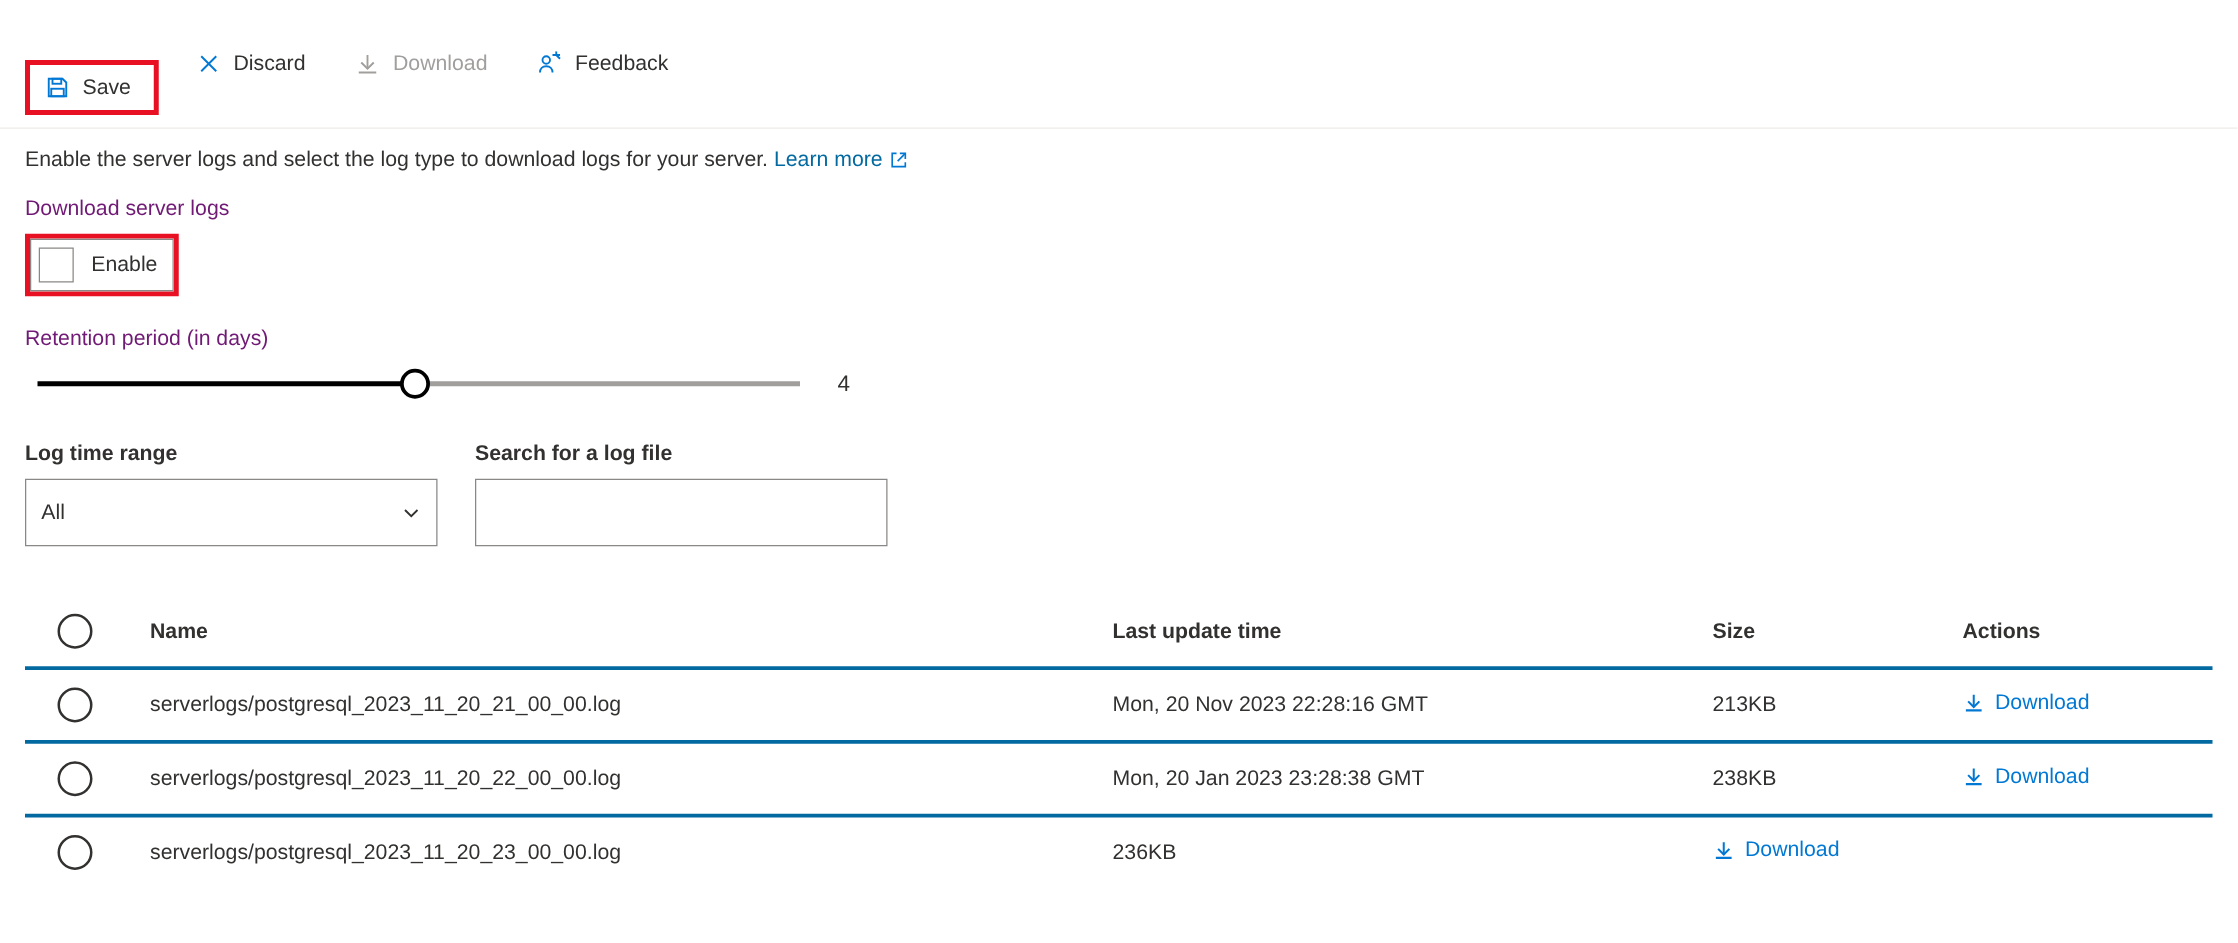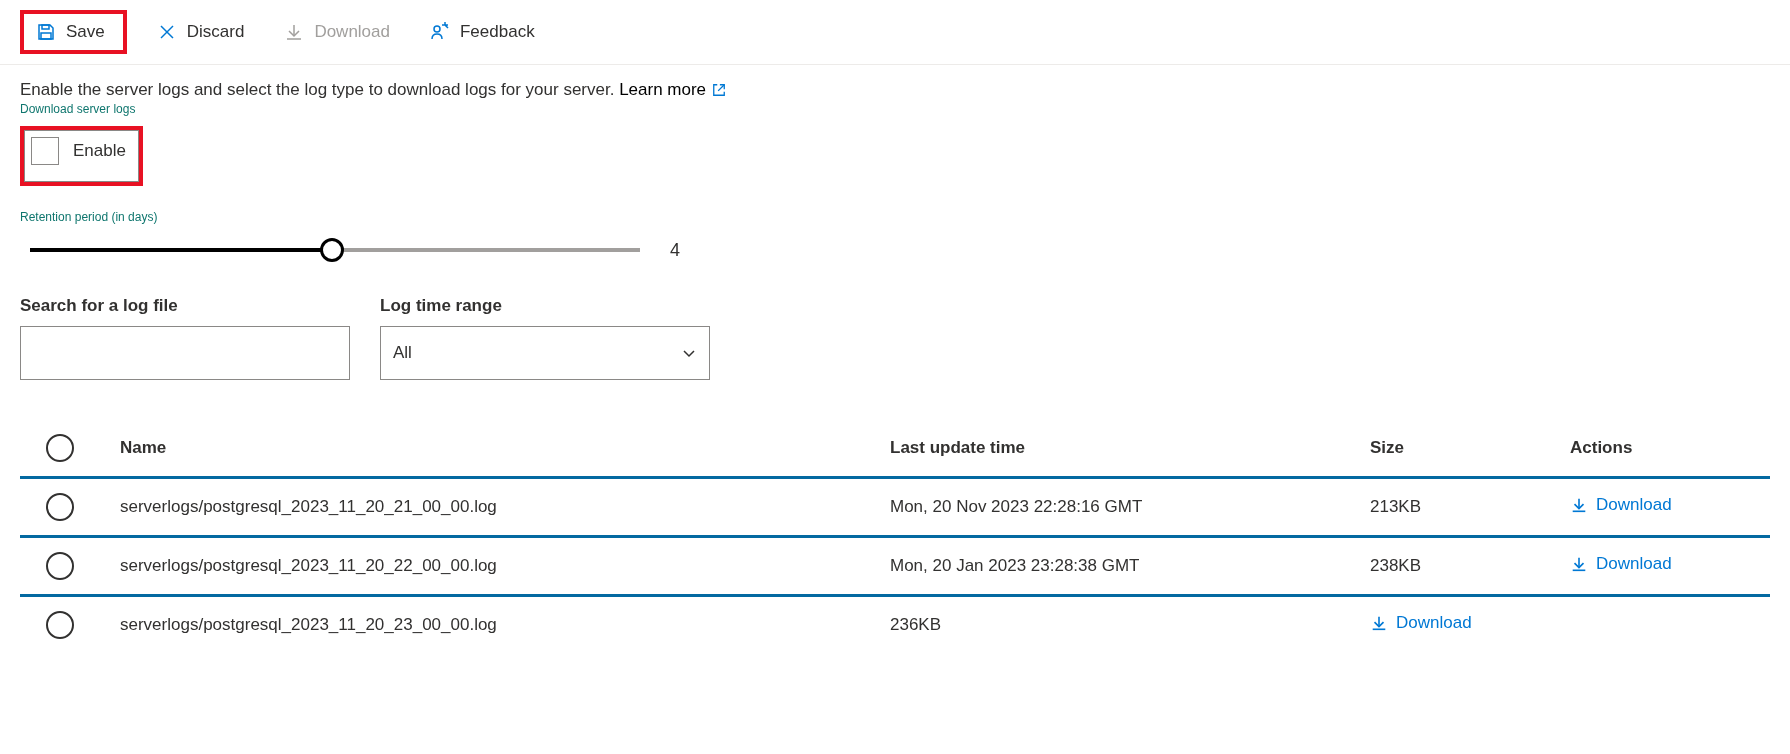--- a/index.html
+++ b/index.html
@@ -37,52 +37,53 @@
     .toolbar-btn .icon {
       display: inline-flex;
       width: 20px;
       height: 20px;
     }
     .highlight-box {
       border: 4px solid #e81123;
       padding: 2px 8px 2px 2px;
       display: flex;
       align-items: center;
+      margin-top: 38px;
     }
     .highlight-enable {
       border: 4px solid #e81123;
       padding: 0;
       display: inline-block;
     }
     .content {
       padding: 15px 20px 20px 20px;
     }
     .description {
       font-size: 17px;
       color: #323130;
-      margin-bottom: 2px;
+      margin-bottom: 19px;
     }
     .learn-more {
-      color: #000000;
+      color: #0369a1;
       cursor: pointer;
       display: inline-flex;
       align-items: center;
       gap: 6px;
     }
     .section-label {
-      font-size: 12px;
-      color: #0f766e;
+      font-size: 17px;
+      color: #701a75;
       margin-bottom: 10px;
     }
     .enable-toggle {
       display: inline-flex;
       align-items: center;
       gap: 14px;
       border: 1px solid #8a8886;
-      padding: 6px 12px 16px 6px;
+      padding: 6px 12px 6px 6px;
       cursor: pointer;
       background: #fff;
     }
     .checkbox {
       width: 28px;
       height: 28px;
       border: 1px solid #8a8886;
       background: #fff;
     }
     .enable-text {
@@ -283,33 +284,33 @@
         <div class="slider-track-filled"></div>
         <div class="slider-track-empty"></div>
         <div class="slider-thumb"></div>
       </div>
       <div class="slider-value">4</div>
     </div>
   </div>
 
   <div class="search-row">
     <div class="search-col">
-      <div class="field-label">Search for a log file</div>
-      <input type="text" class="text-input" value="" style="">
-    </div>
-    <div class="search-col">
       <div class="field-label">Log time range</div>
       <div class="select-input">
         <span>All</span>
         <span style="width:16px;height:16px;display:inline-flex;">
           <svg viewBox="0 0 16 16" fill="none" stroke="#323130" stroke-width="1.5">
             <polyline points="3,6 8,11 13,6"></polyline>
           </svg>
         </span>
       </div>
+    </div>
+    <div class="search-col">
+      <div class="field-label">Search for a log file</div>
+      <input type="text" class="text-input" value="" style="">
     </div>
   </div>
 
   <div class="table">
     <div class="table-row table-header">
       <div>
           <div class="radio"></div>
         </div>
       <div>Name</div>
       <div>Last update time</div>

